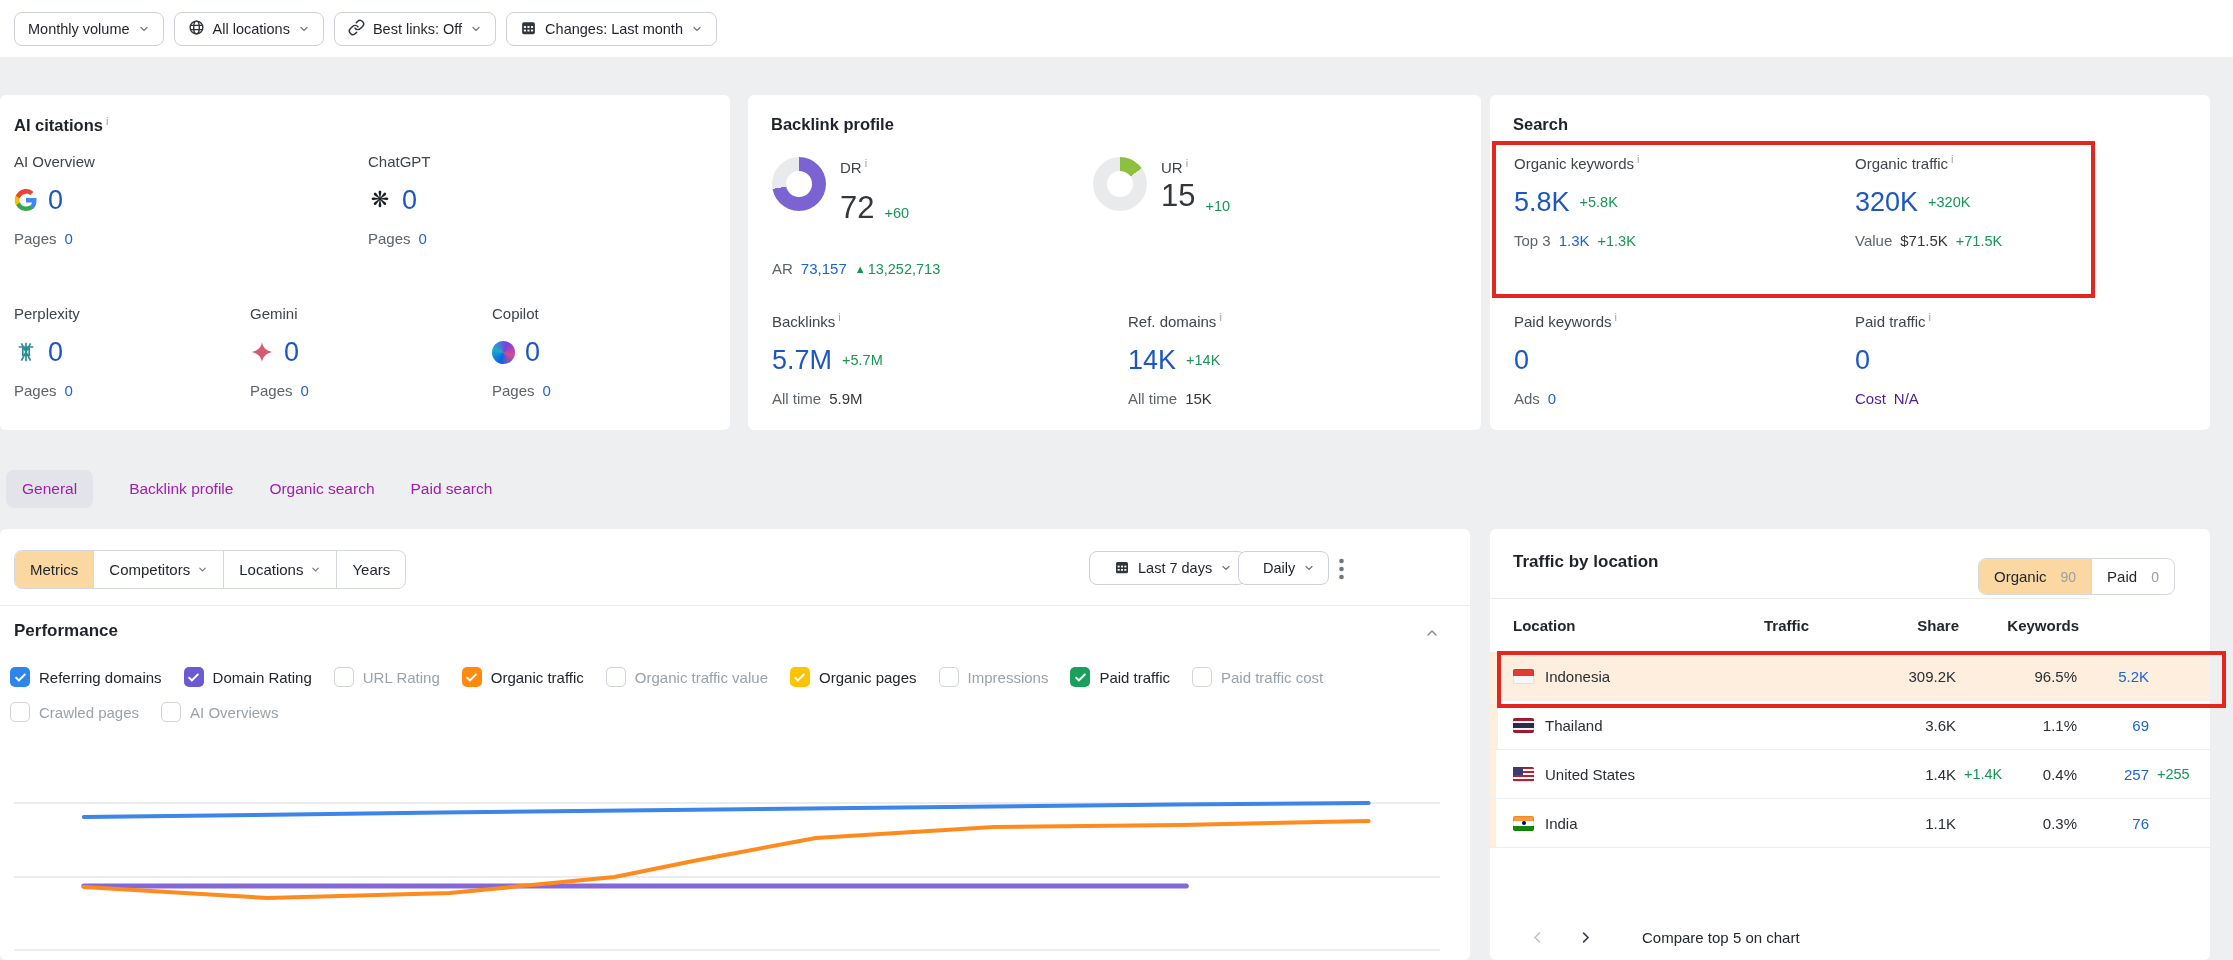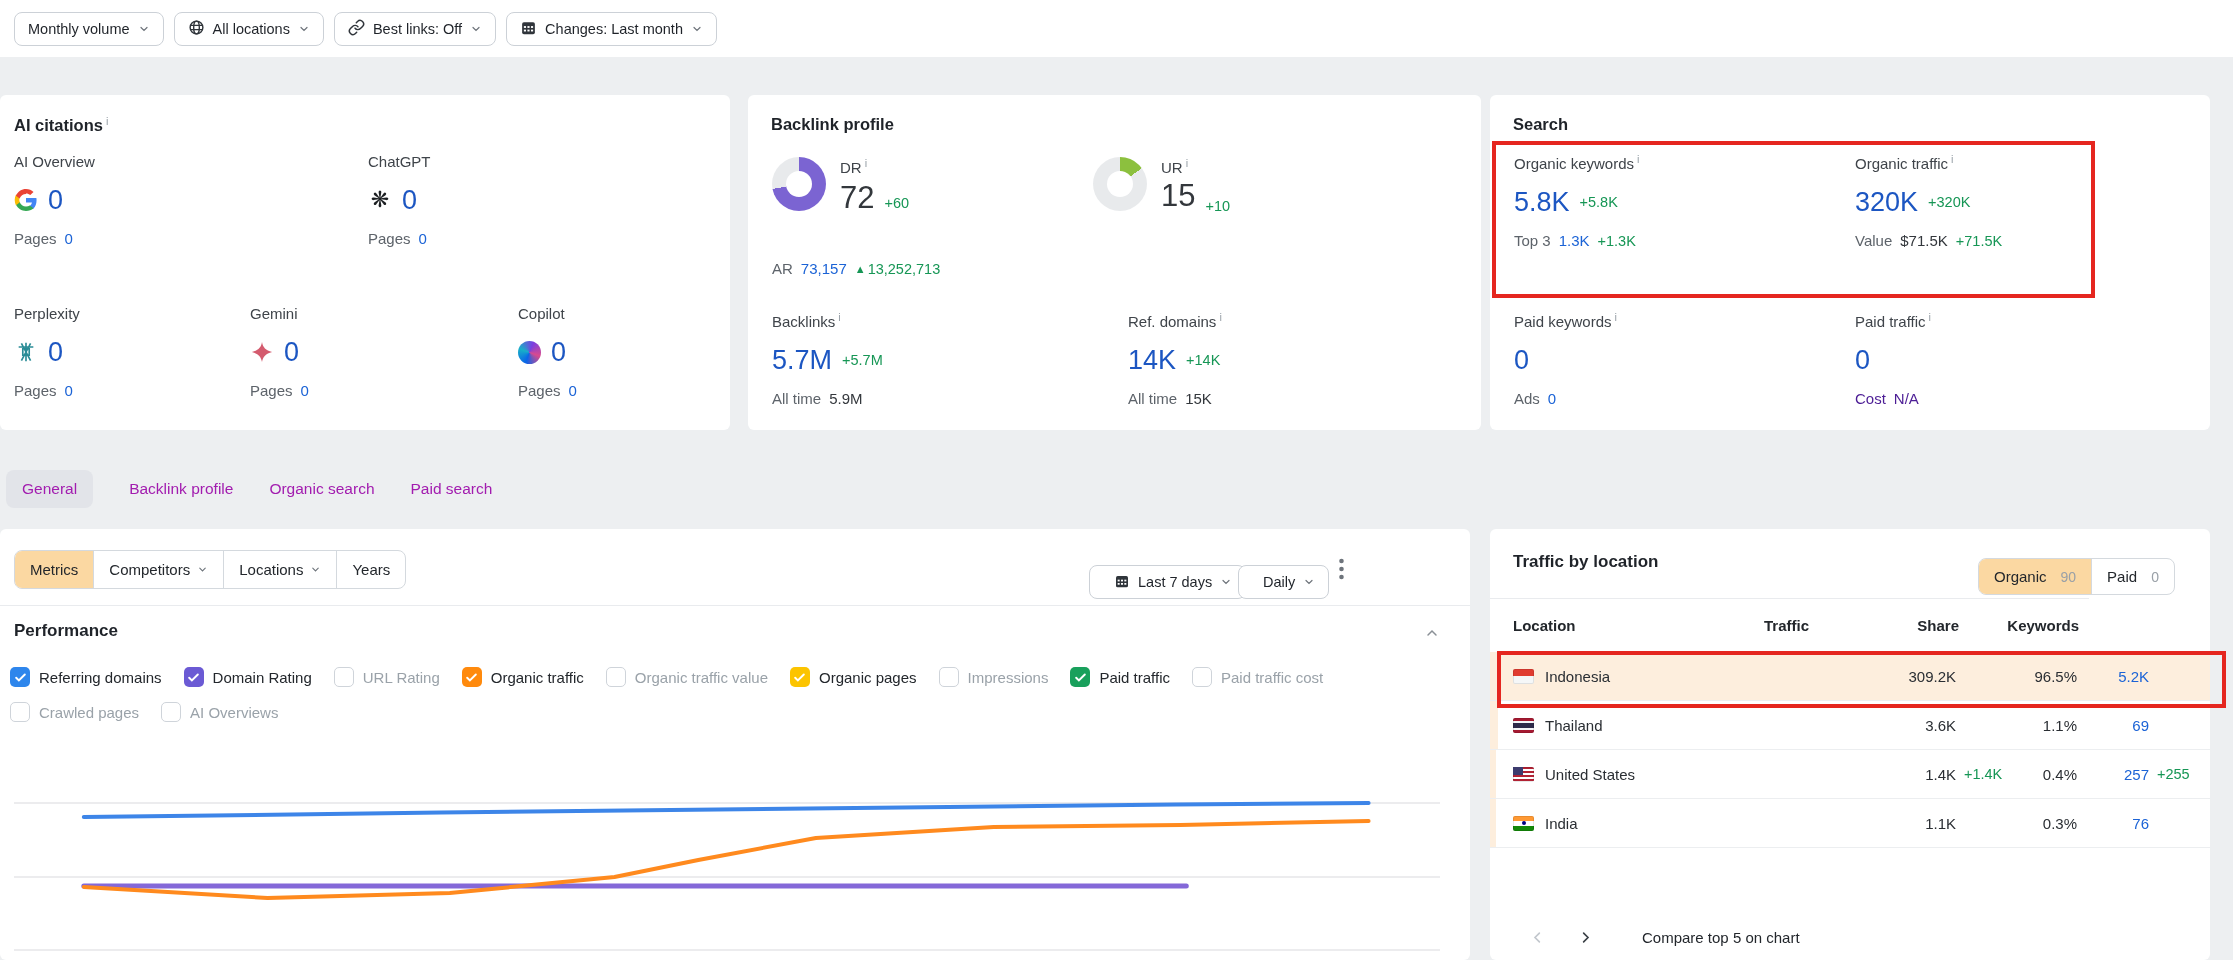--- a/index.html
+++ b/index.html
@@ -38,21 +38,21 @@
   
   .tabs{position:absolute;left:6px;top:466px;height:46px;display:flex;align-items:center;gap:36px;}
   .tab{font-size:15.5px;color:#a21caf;cursor:pointer;padding:10px 0;}
   .tab.active{background:#e2e4e9;border-radius:8px;padding:10px 16px;}
   
   .main-left{left:0;top:529px;width:1470px;height:431px;}
   .seg{position:absolute;display:inline-flex;border:1px solid #d4d9de;border-radius:8px;background:#fff;height:37px;overflow:hidden;}
   .segbtn{display:flex;align-items:center;gap:7px;padding:0 15px;font-size:15px;color:#23272c;border-left:1px solid #d4d9de;cursor:pointer;white-space:nowrap;}
   .segbtn:first-child{border-left:none;}
   .segbtn.active{background:#fbd8a2;}
-  .dbtn{position:absolute;top:36px;padding-left:24px;}
+  .dbtn{position:absolute;top:22px;padding-left:24px;}
   .kebab{position:absolute;left:1326px;top:25px;width:30px;height:30px;display:flex;align-items:center;justify-content:center;cursor:pointer;}
   .divider{position:absolute;left:0;top:76px;width:1470px;border-top:1px solid #e9ebee;}
   .perf-title{position:absolute;left:14px;top:92px;font-size:17px;font-weight:bold;color:#1f2329;}
   .collapse{position:absolute;left:1424px;top:96px;cursor:pointer;}
   .cbwrap{position:absolute;left:10px;top:138px;width:1445px;display:flex;flex-wrap:wrap;column-gap:22px;row-gap:15px;}
   .cb{display:flex;align-items:center;gap:9px;font-size:15px;color:#23272c;cursor:pointer;white-space:nowrap;}
   .cb.off{color:#9aa2a9;}
   .cbbox{width:20px;height:20px;border-radius:5px;border:1.5px solid #cfd4da;background:#fff;box-sizing:border-box;
          display:flex;align-items:center;justify-content:center;}
   .cbbox svg{display:none;}
@@ -204,40 +204,40 @@
               <path d="M12 1c1 6 4 9 11 11-7 2-10 5-11 11-1-6-4-9-11-11 7-2 10-5 11-11z" fill="#d45b6e"></path>
             </svg>
           </span>
         <span class="bignum">0</span>
         </div>
       <div class="msub">
           <span>Pages</span>
           <span class="link">0</span>
         </div>
     </div>
-    <div class="mblock" style="left:518px;top:210px;">
+    <div class="mblock" style="left:492px;top:210px;">
       <div class="mlabel">Copilot</div>
       <div class="mrow">
           <span class="copilot-dot"></span>
         <span class="bignum">0</span>
         </div>
       <div class="msub">
           <span>Pages</span>
           <span class="link">0</span>
         </div>
     </div>
   </section>
 
   <section class="card card-bl">
     <div class="ct2"><span class="card-title">Backlink profile</span></div>
     <div class="mblock" style="left:24px;top:62px;display:flex;gap:14px;">
       <div class="donut" id="dr-donut" style="background: conic-gradient(rgb(123, 100, 210) 0deg, rgb(123, 100, 210) 72%, rgb(232, 234, 236) 72%, rgb(232, 234, 236) 100%);"></div>
       <div>
         <div class="mlabel"><span>DR</span><span class="sup-i">i</span></div>
-        <div style="display:flex;align-items:baseline;gap:10px;margin-top:4px;">
+        <div style="display:flex;align-items:baseline;gap:10px;margin-top:14px;">
           <span class="bignum-dark">72</span>
           <span class="green">+60</span>
         </div>
       </div>
     </div>
     <div class="msub" style="position:absolute;left:24px;top:152px;">
       <span>AR</span>
       <span class="link">73,157</span>
       <span class="green" style="display:flex;align-items:center;gap:2px;">
           <span style="font-size:11px;">▲</span>

